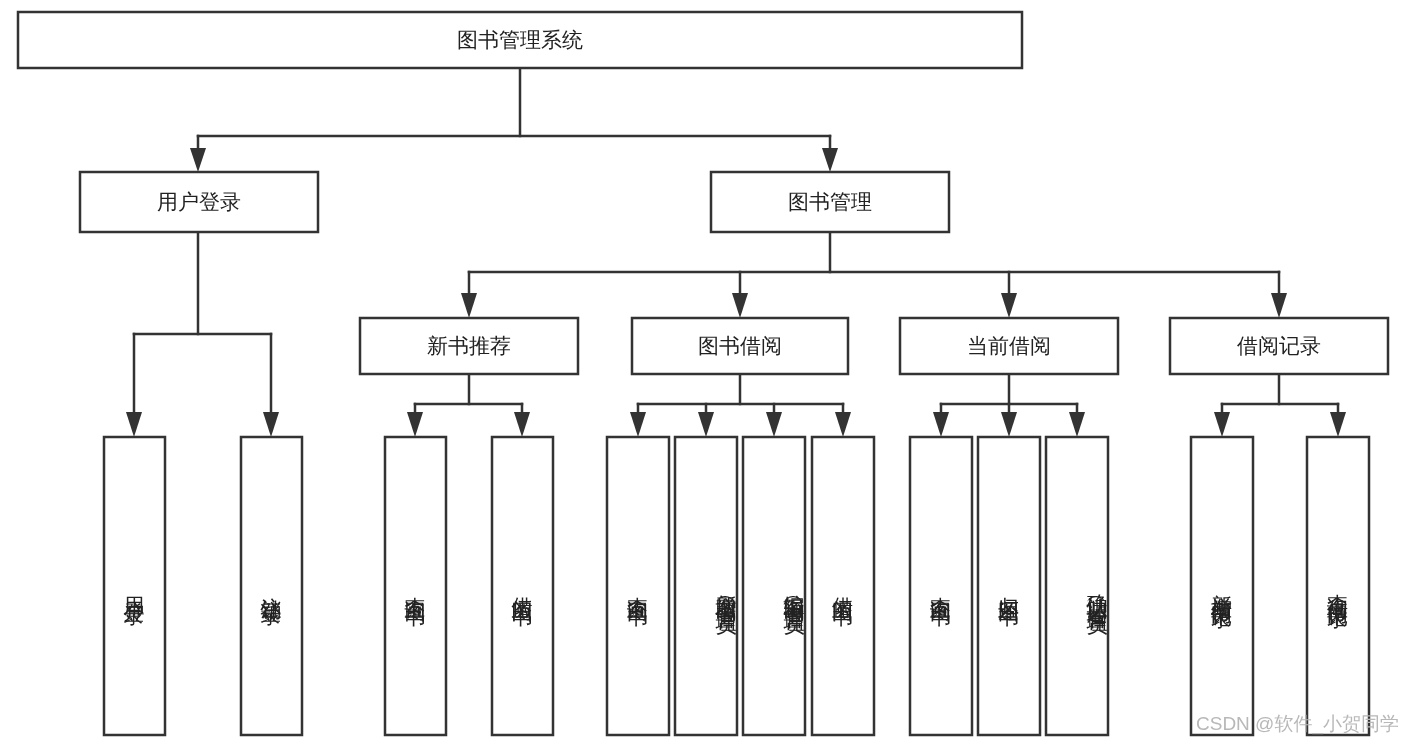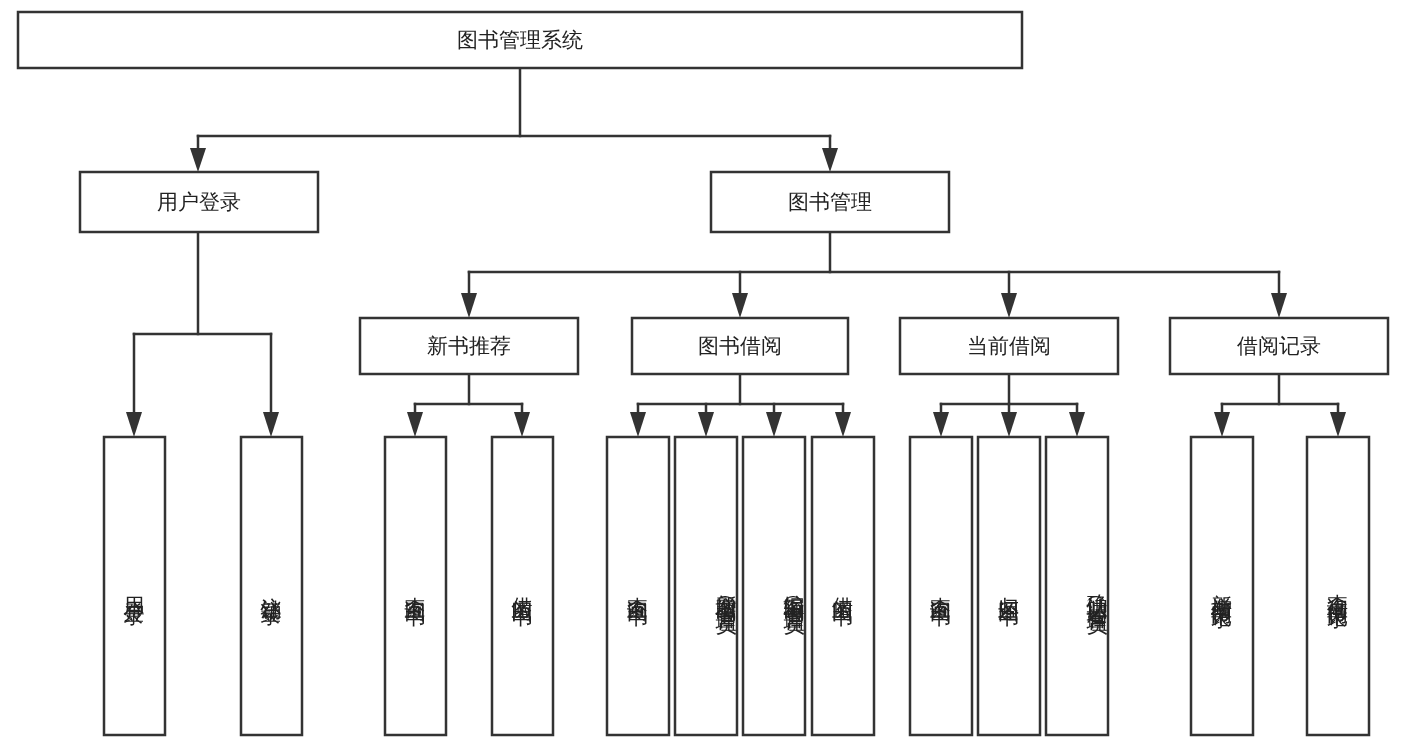--- a/index.html
+++ b/index.html
@@ -223,14 +223,15 @@
   <div class="node-label-v" style="left:743px; top:437px; width:62px; height:298px; display:flex; align-items:flex-start; justify-content:center; padding-top:8px; box-sizing:border-box;">编辑图书（管理员）</div>
   <div class="node-label-v" style="left:812px; top:437px; width:62px; height:298px; display:flex; align-items:center; justify-content:center;">借阅图书</div>
 
   <div class="node-label-v" style="left:910px; top:437px; width:62px; height:298px; display:flex; align-items:center; justify-content:center;">查询图书</div>
   <div class="node-label-v" style="left:978px; top:437px; width:62px; height:298px; display:flex; align-items:center; justify-content:center;">归还图书</div>
   <div class="node-label-v" style="left:1046px; top:437px; width:62px; height:298px; display:flex; align-items:flex-start; justify-content:center; padding-top:8px; box-sizing:border-box;">确认归还（管理员）</div>
 
   <div class="node-label-v" style="left:1191px; top:437px; width:62px; height:298px; display:flex; align-items:center; justify-content:center;">新增借阅记录</div>
   <div class="node-label-v" style="left:1307px; top:437px; width:62px; height:298px; display:flex; align-items:center; justify-content:center;">查询借阅记录</div>
 
+  <div class="watermark" style="left:1196px; top:711px;">CSDN @软件_小贺同学</div>
 
 </div>
 
 </body></html>

